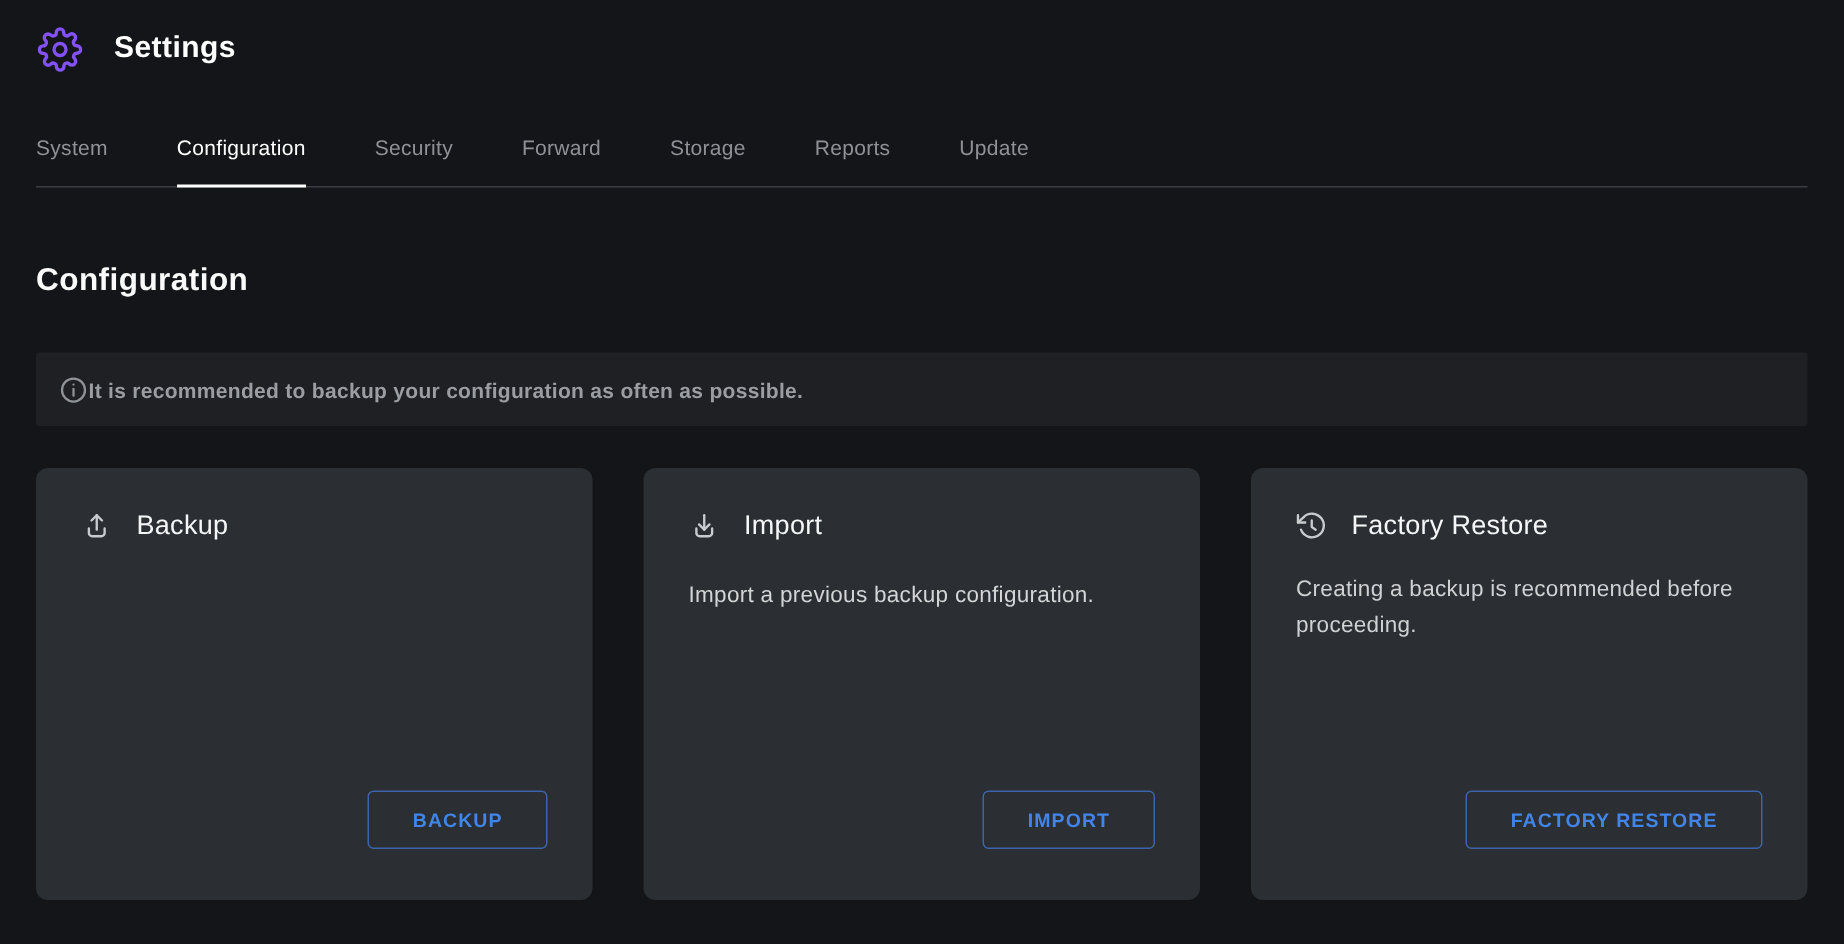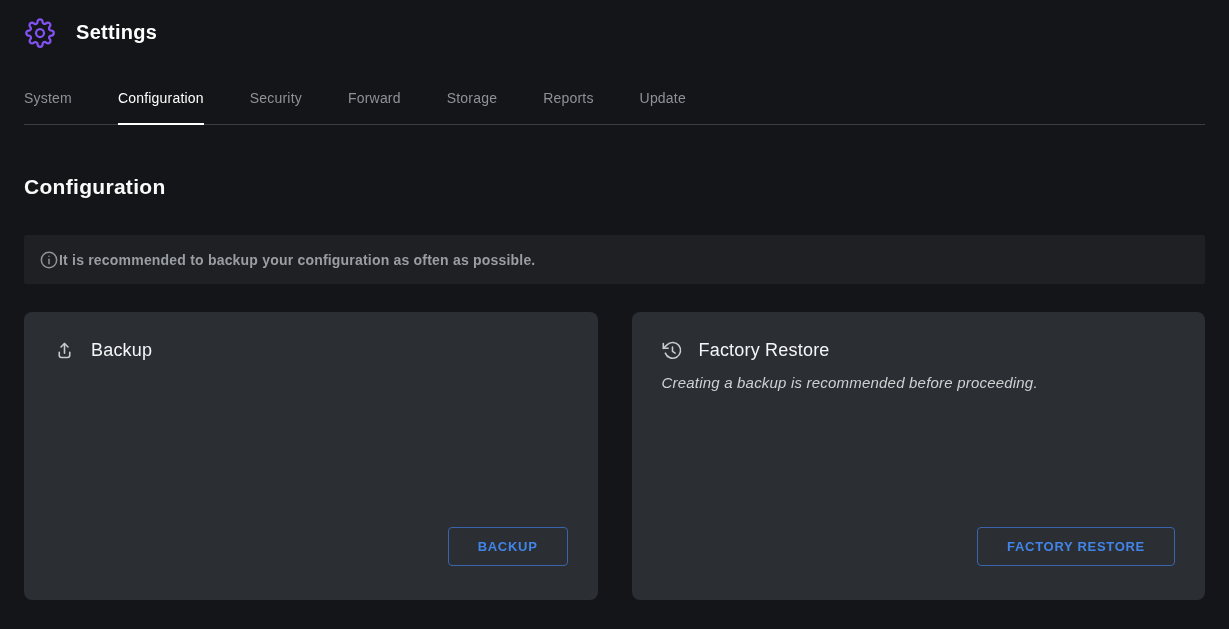--- a/index.html
+++ b/index.html
@@ -116,24 +116,23 @@
     letter-spacing: 0.2px;
   }
   .card-desc {
     margin: 24px 0 0 0;
     font-size: 15px;
     line-height: 1.6;
     color: #d3d5d7;
     letter-spacing: 0.2px;
   }
   .card-note {
-    margin: 10px 0 0 0;
+    margin: 20px 0 0 0;
     font-size: 15px;
     line-height: 1.6;
-    font-style: italic;
     color: #cfd1d3;
     letter-spacing: 0.2px;
   }
   .outline-btn {
     margin-top: auto;
     align-self: flex-end;
     background: transparent;
     border: 1px solid #3c64ad;
     color: #4285e8;
     font-family: "Liberation Sans", sans-serif;
@@ -192,20 +191,34 @@
             <path d="M12 15V4"></path>
             <path d="M8 8l4-4 4 4"></path>
             <path d="M6 14v3.5a2.5 2.5 0 0 0 2.5 2.5h7a2.5 2.5 0 0 0 2.5-2.5V14"></path>
           </svg>
         </span>
         <h3 class="card-title">Backup</h3>
       </div>
       <button class="outline-btn">BACKUP</button>
     </section>
 
+    <section class="card">
+      <div class="card-head">
+        <span class="card-icon">
+          <svg viewBox="0 0 24 24" fill="none" stroke="currentColor" stroke-width="1.8" stroke-linecap="round" stroke-linejoin="round">
+            <path d="M12 4v11"></path>
+            <path d="M8 11l4 4 4-4"></path>
+            <path d="M6 14v3.5a2.5 2.5 0 0 0 2.5 2.5h7a2.5 2.5 0 0 0 2.5-2.5V14"></path>
+          </svg>
+        </span>
+        <h3 class="card-title">Import</h3>
+      </div>
+      <p class="card-desc">Import a previous backup configuration.</p>
+      <button class="outline-btn">IMPORT</button>
+    </section>
 
     <section class="card">
       <div class="card-head">
         <span class="card-icon">
           <svg viewBox="0 0 24 24" fill="none" stroke="currentColor" stroke-width="1.8" stroke-linecap="round" stroke-linejoin="round">
             <polyline points="1.5 4 1.5 9.5 7 9.5"></polyline>
             <path d="M3.8 15a9 9 0 1 0 1.9-9.4L1.5 9.5"></path>
             <path d="M12 8v5l3 2"></path>
           </svg>
         </span>

